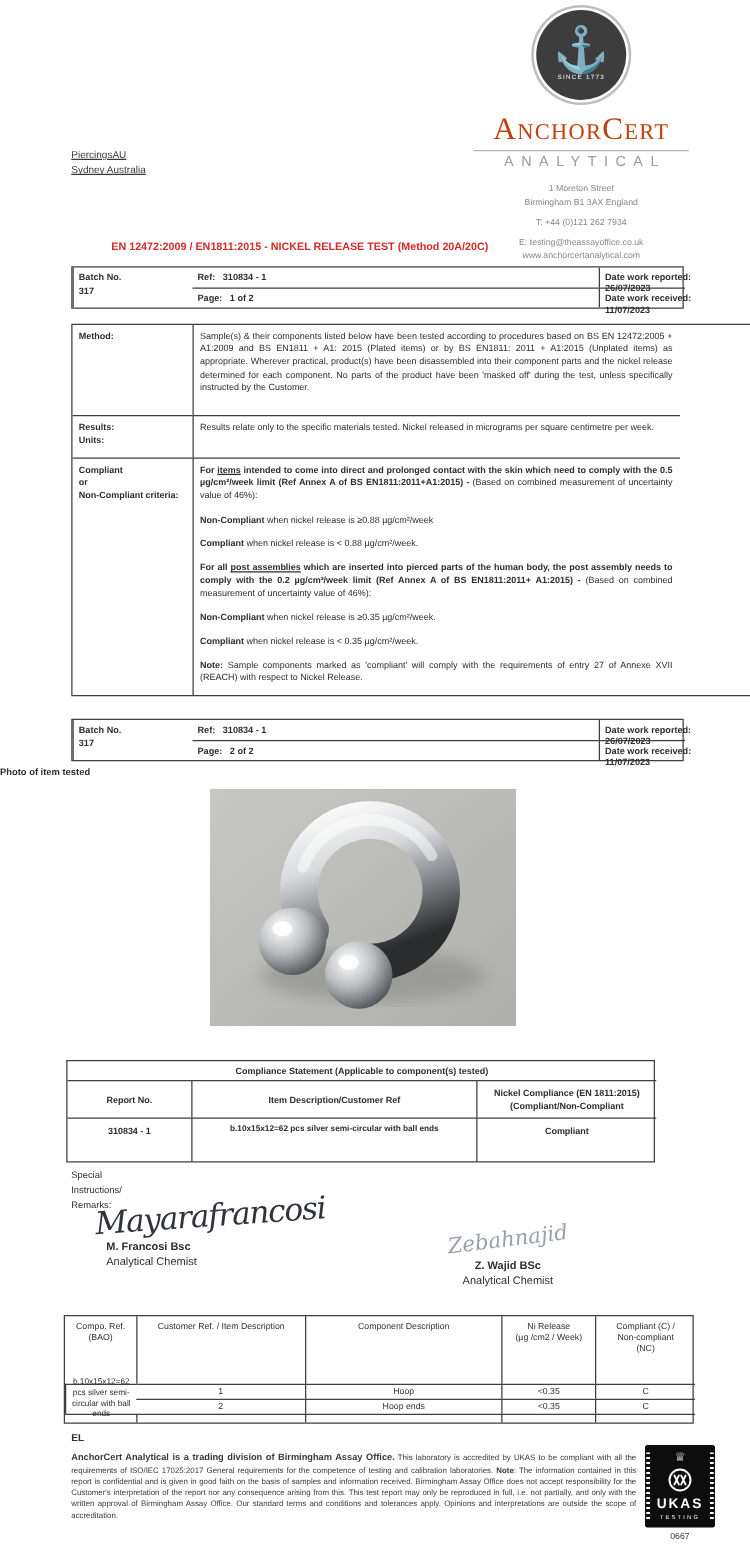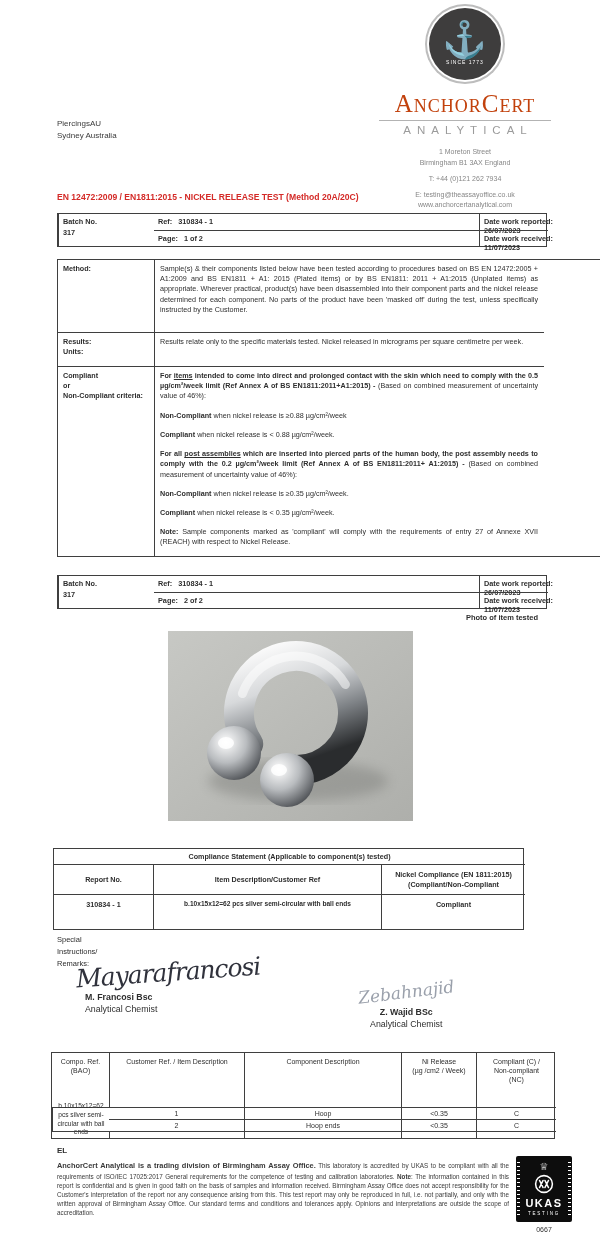--- a/index.html
+++ b/index.html
@@ -23,21 +23,21 @@
   .anchor-glyph { color: #fff; font-size: 36px; line-height: 1; margin-top: -2px; }
   .since { color: #fff; font-size: 5px; letter-spacing: 1px; margin-top: 1px; }
   .brand {
     margin-top: 11px; font-family: "Liberation Serif", serif; font-variant: small-caps;
     font-size: 25px; letter-spacing: 1px; color: #c2410c; line-height: 1;
   }
   .brand-divider { width: 172px; border-top: 1.3px solid #b3b3b3; margin: 4px auto 3px auto; }
   .subbrand { font-size: 11.5px; letter-spacing: 6px; color: #9b9b9b; padding-left: 6px; }
   .contact { margin-top: 11px; font-size: 7px; color: #878787; line-height: 1.55; }
   .contact .gap { margin-top: 5px; }
-  .customer { left: 57px; top: 118px; font-size: 8px; color: #3a3a3a; line-height: 1.55; }
+  .customer { left: 57px; top: 118px; font-size: 8px; color: #3a3a3a; line-height: 1.55; text-decoration: underline; }
 
   
   .report-title { left: 57px; top: 192px; font-size: 8.6px; font-weight: bold; }
 
   
   .reftab {
     display: grid; grid-template-columns: 96px 325px 69px; grid-template-rows: 16px 16px;
     border: 1px solid #3f3f3f; font-size: 7.3px; font-weight: bold; width: 490px;
   }
   .reftab .c { padding: 2.5px 4px; }
@@ -53,21 +53,21 @@
     display: grid; grid-template-columns: 96px 390px; grid-template-rows: 72px 34px 190px;
     border: 1px solid #3f3f3f; font-size: 7.2px; width: 564px; line-height: 1.42;
   }
   .mtab .c { padding: 4px 6px 4px 5px; }
   .mtab .lab { font-weight: bold; }
   .mtab .txt { text-align: justify; }
   .cp { margin-bottom: 9px; text-align: justify; }
   .cp:last-child { margin-bottom: 0; }
 
   
-  .photo-caption { left: 0; top: 613px; width: 538px; text-align: right; font-size: 7.5px; font-weight: bold; }
+  .photo-caption { left: 0; top: 613px; width: 538px; text-align: left; font-size: 7.5px; font-weight: bold; }
   .photo { left: 168px; top: 631px; width: 245px; height: 190px; }
 
   
   .ctab {
     display: grid; grid-template-columns: 99px 228px 144px; grid-template-rows: 15px 30px 35px;
     border: 1px solid #3f3f3f; font-size: 7.2px; font-weight: bold; text-align: center;
     width: 471px; line-height: 1.35;
   }
   .ctab .c { padding: 2px 4px; display: flex; align-items: center; justify-content: center; }
   .ctab .span3 { grid-column: 1 / span 3; }
@@ -139,21 +139,21 @@
     <div class="subbrand">ANALYTICAL</div>
     <div class="contact">
       <div>1 Moreton Street</div>
       <div>Birmingham B1 3AX England</div>
       <div class="gap">T: +44 (0)121 262 7934</div>
       <div class="gap">E: testing@theassayoffice.co.uk</div>
       <div>www.anchorcertanalytical.com</div>
     </div>
   </div>
 
-  <div class="abs report-title" style="color:#d42a27;">EN 12472:2009 / EN1811:2015 - NICKEL RELEASE TEST (Method 20A/20C)</div>
+  <div class="abs report-title" style="color:#d42a27;margin-left:32px;">EN 12472:2009 / EN1811:2015 - NICKEL RELEASE TEST (Method 20A/20C)</div>
 
   <div class="abs reftab" style="left:57px; top:213px;">
     <div class="c">
       <span class="lbl-s">Ref:</span><span>310834 - 1</span>
     </div>
     <div class="c bl">
       <span class="lblw">Date work reported:</span><span>26/07/2023</span>
     </div>
     <div class="c bl batch">
       <span>Batch No.</span>

